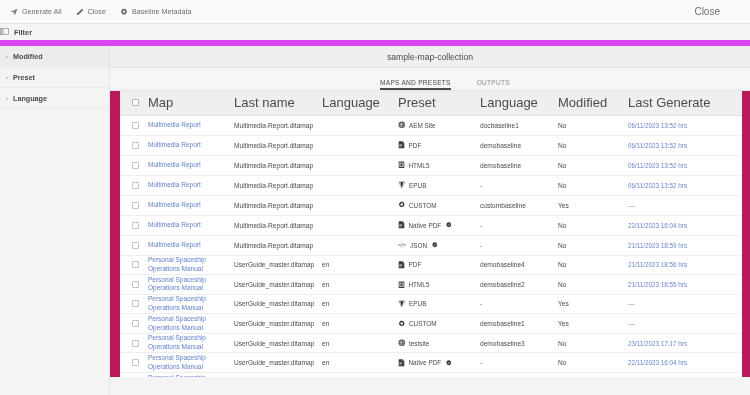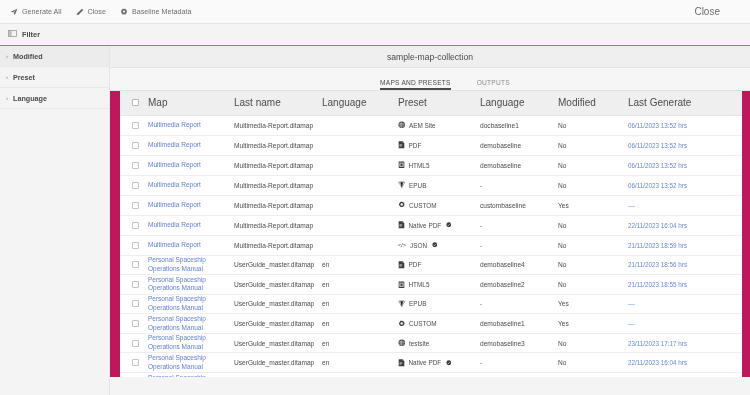--- a/index.html
+++ b/index.html
@@ -37,24 +37,24 @@
     right: 30px;
     color: #6e6e6e;
     font-size: 10px;
     cursor: pointer;
   }
 
   
   .filterbar {
     height: 22px;
     background: #f4f4f4;
-    border-bottom: 1px solid #d946ef;
+    border-bottom: 6px solid #d946ef;
     display: flex;
     align-items: center;
-    padding: 0 8px;
+    padding: 0 0;
   }
   .filter-label {
     display: flex;
     align-items: center;
     gap: 5px;
     font-size: 7.4px;
     color: #4b4b4b;
     font-weight: bold;
     cursor: pointer;
   }
@@ -145,21 +145,21 @@
     overflow: hidden;
   }
   table {
     width: 100%;
     border-collapse: collapse;
     background: #fff;
     table-layout: fixed;
   }
   thead th {
     background: #efefef;
-    font-size: 10px;
+    font-size: 13px;
     color: #4b4b4b;
     font-weight: normal;
     text-align: left;
     height: 24px;
     vertical-align: middle;
     border-bottom: 1px solid #e4e4e4;
     padding: 0;
   }
   tbody td {
     font-size: 6.6px;

